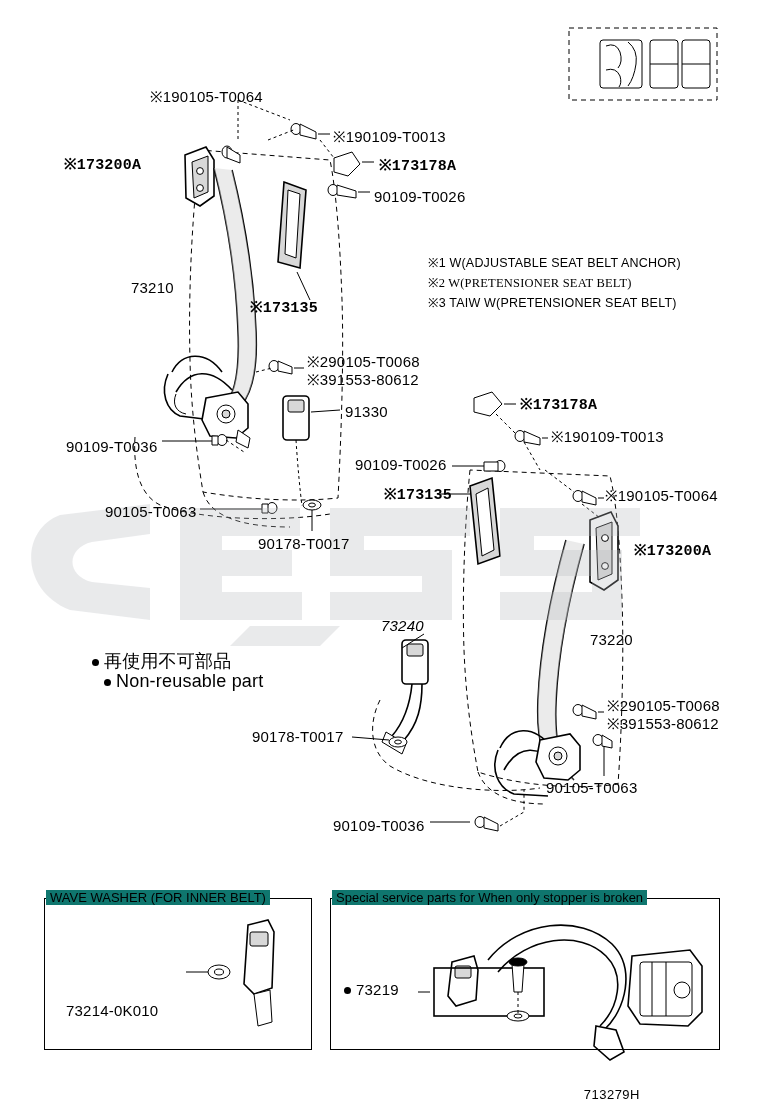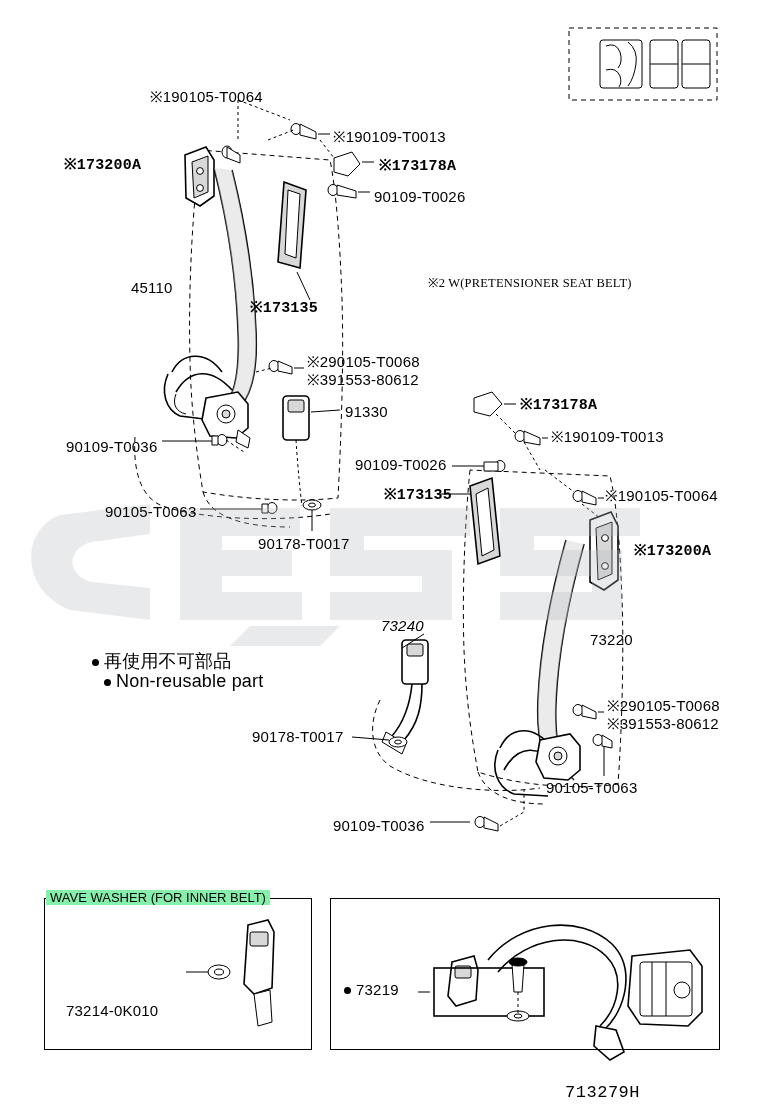--- a/index.html
+++ b/index.html
@@ -40,40 +40,39 @@
     pointer-events: none;
     opacity: 0.30;
   }
   .panel {
     position: absolute;
     border: 1px solid #000;
     box-sizing: border-box;
   }
   .panel-title {
     position: absolute;
-    background: #86efac;
+    background: #0f766e;
     padding: 0 4px;
     font-size: 13px;
     white-space: nowrap;
   }
   .bullet {
     display: inline-block;
     width: 7px; height: 7px;
     border-radius: 50%;
     background: #000;
     margin-right: 5px;
     vertical-align: 1px;
   }
   .footer-code {
     position: absolute;
     right: 16px;
     bottom: 10px;
-    font-size: 17px;
+    font-size: 13px;
     letter-spacing: 0.5px;
-    font-family: Liberation Mono, monospace;
   }
   svg { display: block; }
   .ln { stroke: #000; fill: none; }
   .ln-thin { stroke-width: 1; }
   .ln-med { stroke-width: 1.6; }
   .dash { stroke-dasharray: 5 4; }
   .dash2 { stroke-dasharray: 3 3; }
   .fillw { fill: #fff; }
   .fillg { fill: #d8d8d8; }
   .fillk { fill: #000; }
@@ -339,21 +338,21 @@
       <path d="M500 38 L640 38 L640 66 L534 66 L534 80 L622 80 L622 150 L500 150 L500 122 L592 122 L592 106 L500 106 Z"></path>
       <path d="M250 156 L340 156 L320 176 L230 176 Z"></path>
     </g>
   </svg>
 
   <div class="lbl" style="left:150px; top:88px;">※190105-T0064</div>
   <div class="lbl bold" style="left:64px; top:157px;">※173200A</div>
   <div class="lbl" style="left:333px; top:128px;">※190109-T0013</div>
   <div class="lbl bold" style="left:379px; top:158px;">※173178A</div>
   <div class="lbl" style="left:374px; top:188px;">90109-T0026</div>
-  <div class="lbl" style="left:131px; top:279px;">45110</div>
+  <div class="lbl" style="left:131px; top:279px;">73210</div>
   <div class="lbl bold" style="left:250px; top:300px;">※173135</div>
   <div class="lbl" style="left:307px; top:353px;">※290105-T0068</div>
   <div class="lbl" style="left:307px; top:371px;">※391553-80612</div>
   <div class="lbl" style="left:345px; top:403px;">91330</div>
   <div class="lbl" style="left:66px; top:438px;">90109-T0036</div>
   <div class="lbl" style="left:105px; top:503px;">90105-T0063</div>
   <div class="lbl" style="left:258px; top:535px;">90178-T0017</div>
 
   <div class="lbl bold" style="left:520px; top:397px;">※173178A</div>
   <div class="lbl" style="left:551px; top:428px;">※190109-T0013</div>
@@ -362,32 +361,35 @@
   <div class="lbl" style="left:605px; top:487px;">※190105-T0064</div>
   <div class="lbl bold" style="left:634px; top:543px;">※173200A</div>
   <div class="lbl" style="left:381px; top:617px;font-style:italic;">73240</div>
   <div class="lbl" style="left:590px; top:631px;">73220</div>
   <div class="lbl" style="left:607px; top:697px;">※290105-T0068</div>
   <div class="lbl" style="left:607px; top:715px;">※391553-80612</div>
   <div class="lbl" style="left:252px; top:728px;">90178-T0017</div>
   <div class="lbl" style="left:546px; top:779px;">90105-T0063</div>
   <div class="lbl" style="left:333px; top:817px;">90109-T0036</div>
 
+  <div class="lbl small" style="left:428px; top:256px;">※1 W(ADJUSTABLE SEAT BELT ANCHOR)</div>
   <div class="lbl small" style="left:428px; top:276px;font-family:Liberation Serif, serif;">※2 W(PRETENSIONER SEAT BELT)</div>
+  <div class="lbl small" style="left:428px; top:296px;">※3 TAIW  W(PRETENSIONER SEAT BELT)</div>
 
   <div class="lbl jp" style="left:92px; top:651px;">
     <span class="bullet"></span><span>再使用不可部品</span>
   </div>
   <div class="lbl jp" style="left:104px; top:671px;">
     <span class="bullet"></span><span>Non-reusable part</span>
   </div>
 
   <div class="panel" style="left:44px; top:898px; width:268px; height:152px;"></div>
   <div class="panel-title" style="left:46px; top:890px;">WAVE WASHER (FOR INNER BELT)</div>
   <div class="lbl" style="left:66px; top:963px;margin-top:39px;">73214-0K010</div>
 
   <div class="panel" style="left:330px; top:898px; width:390px; height:152px;"></div>
+  <div class="panel-title" style="left:332px; top:890px;">Special service parts for When only stopper is broken</div>
   <div class="lbl" style="left:344px; top:981px;">
     <span class="bullet"></span><span>73219</span>
   </div>
 
   <div class="footer-code">713279H</div>
 </div>
 
 </body></html>

